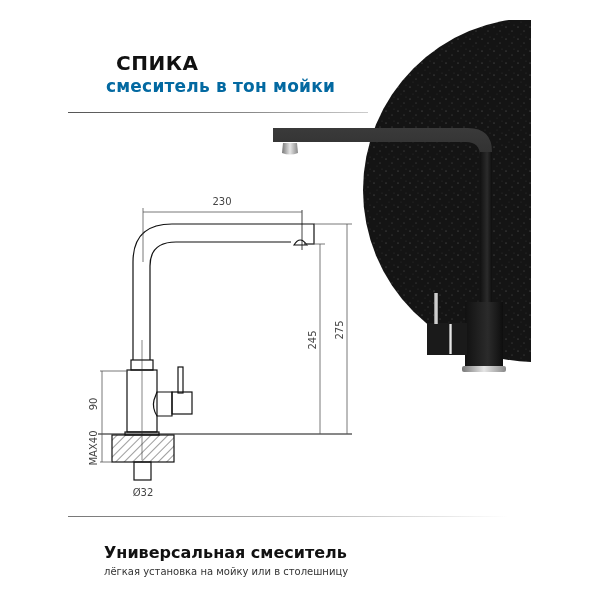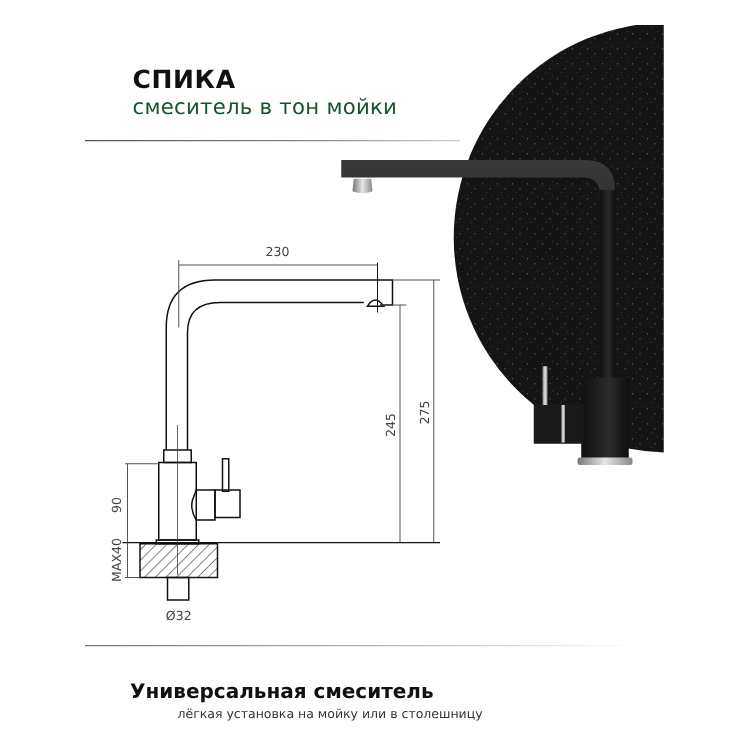--- a/index.html
+++ b/index.html
@@ -1,22 +1,22 @@
 <!DOCTYPE html>
 <html><head>
   <meta charset="utf-8">
   <style>
     html, body { margin:0; padding:0; background:#ffffff; }
     body { width:600px; height:600px; position:relative; overflow:hidden; font-family:"DejaVu Sans", "Liberation Sans", sans-serif; }
-    .title { position:absolute; left:106px; top:51px; font-size:20px; font-weight:bold; color:#111; letter-spacing:0.5px;text-align:right; }
-    .subtitle { position:absolute; left:106px; top:76px; font-size:17px; color:#14532d; letter-spacing:0.2px; }
+    .title { position:absolute; left:116px; top:51px; font-size:20px; font-weight:bold; color:#111; letter-spacing:0.5px;text-align:right; }
+    .subtitle { position:absolute; left:106px; top:76px; font-size:17px; color:#0369a1; letter-spacing:0.2px;font-weight:bold; }
     .divider-top { position:absolute; left:68px; top:112px; width:300px; height:1px; background:linear-gradient(to right,#555,#888 60%,#ccc); }
     .divider-bottom { position:absolute; left:68px; top:516px; width:440px; height:1px; background:linear-gradient(to right,#777,#bbb 60%,#fff); }
     .feature-title { position:absolute; left:104px; top:543px; font-size:16px; font-weight:bold; color:#111; }
-    .feature-sub { position:absolute; left:104px; top:566px; font-size:10px; color:#333;margin-left:38px; }
+    .feature-sub { position:absolute; left:104px; top:566px; font-size:10px; color:#333; }
     .photo { position:absolute; left:0; top:0; width:600px; height:600px; }
     .drawing { position:absolute; left:0; top:0; width:600px; height:600px; }
     .dim-text { font-family:"DejaVu Sans", sans-serif; font-size:10px; fill:#444; }
   </style>
 </head>
 <body>
 
 <svg class="photo" viewBox="0 0 600 600" xmlns="http://www.w3.org/2000/svg">
   <defs>
     <clipPath id="photoClip">

